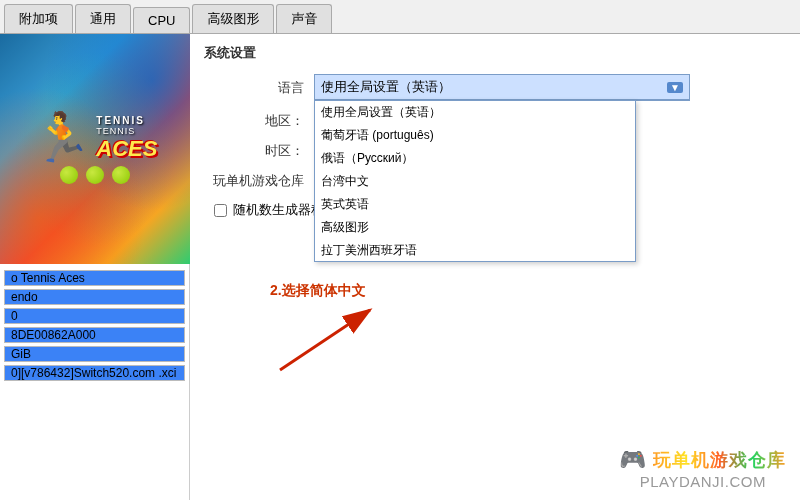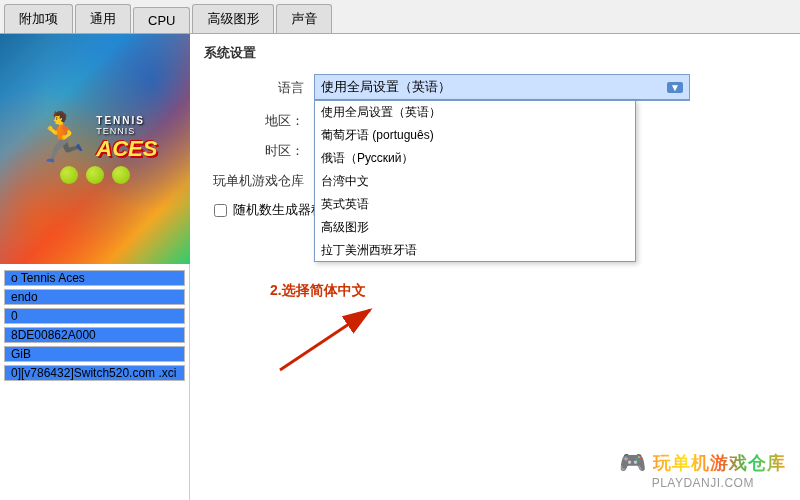--- a/index.html
+++ b/index.html
@@ -240,21 +240,21 @@
     .watermark-text1 {
       font-size: 18px;
       font-weight: bold;
       background: linear-gradient(90deg, #ff8c00, #ffdd00, #ff4400, #00cc44, #ff8c00);
       -webkit-background-clip: text;
       -webkit-text-fill-color: transparent;
       text-shadow: none;
       letter-spacing: 1px;
     }
     .watermark-text2 {
-      font-size: 12px;
+      font-size: 15px;
       color: #888;
       letter-spacing: 0.5px;
     }
 
     
     .bg-decoration {
       position: absolute;
       inset: 0;
       background:
         radial-gradient(ellipse at 20% 80%, rgba(255,100,0,0.6) 0%, transparent 50%),

